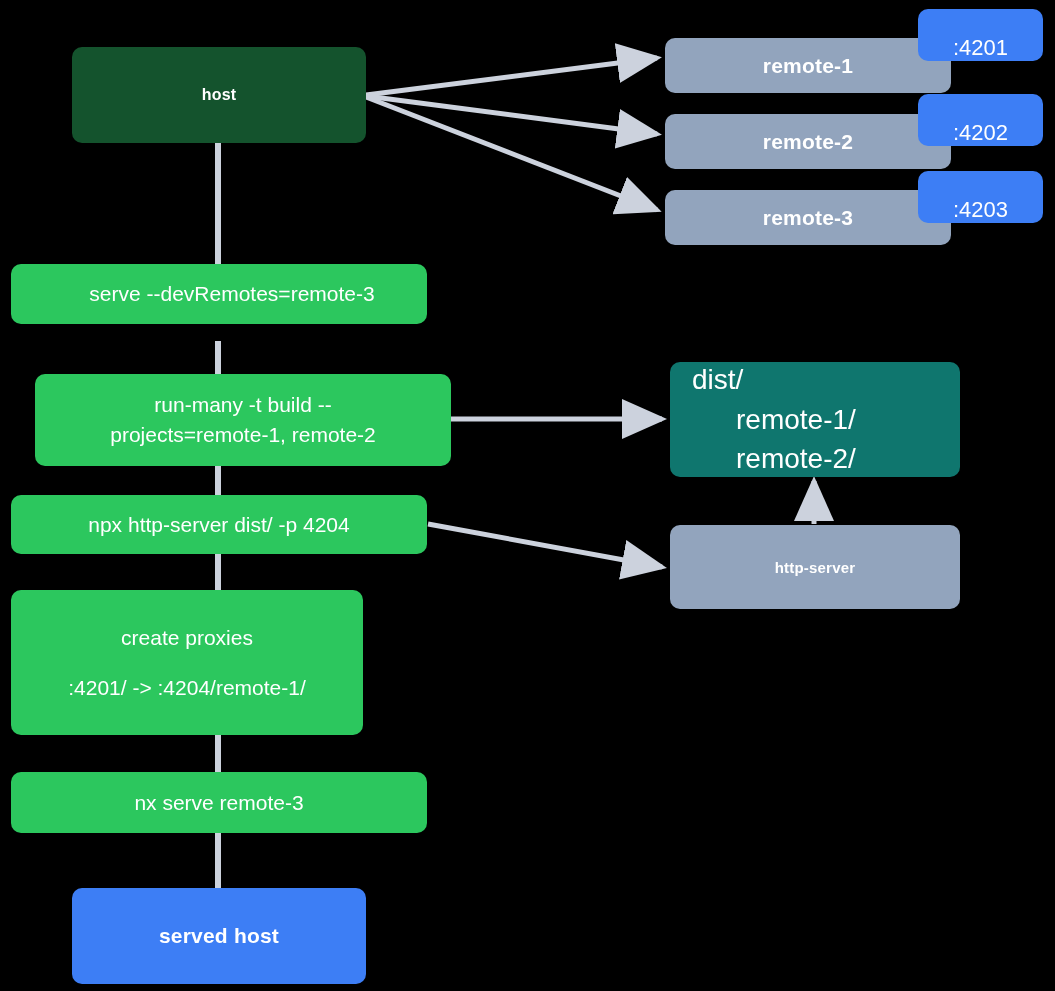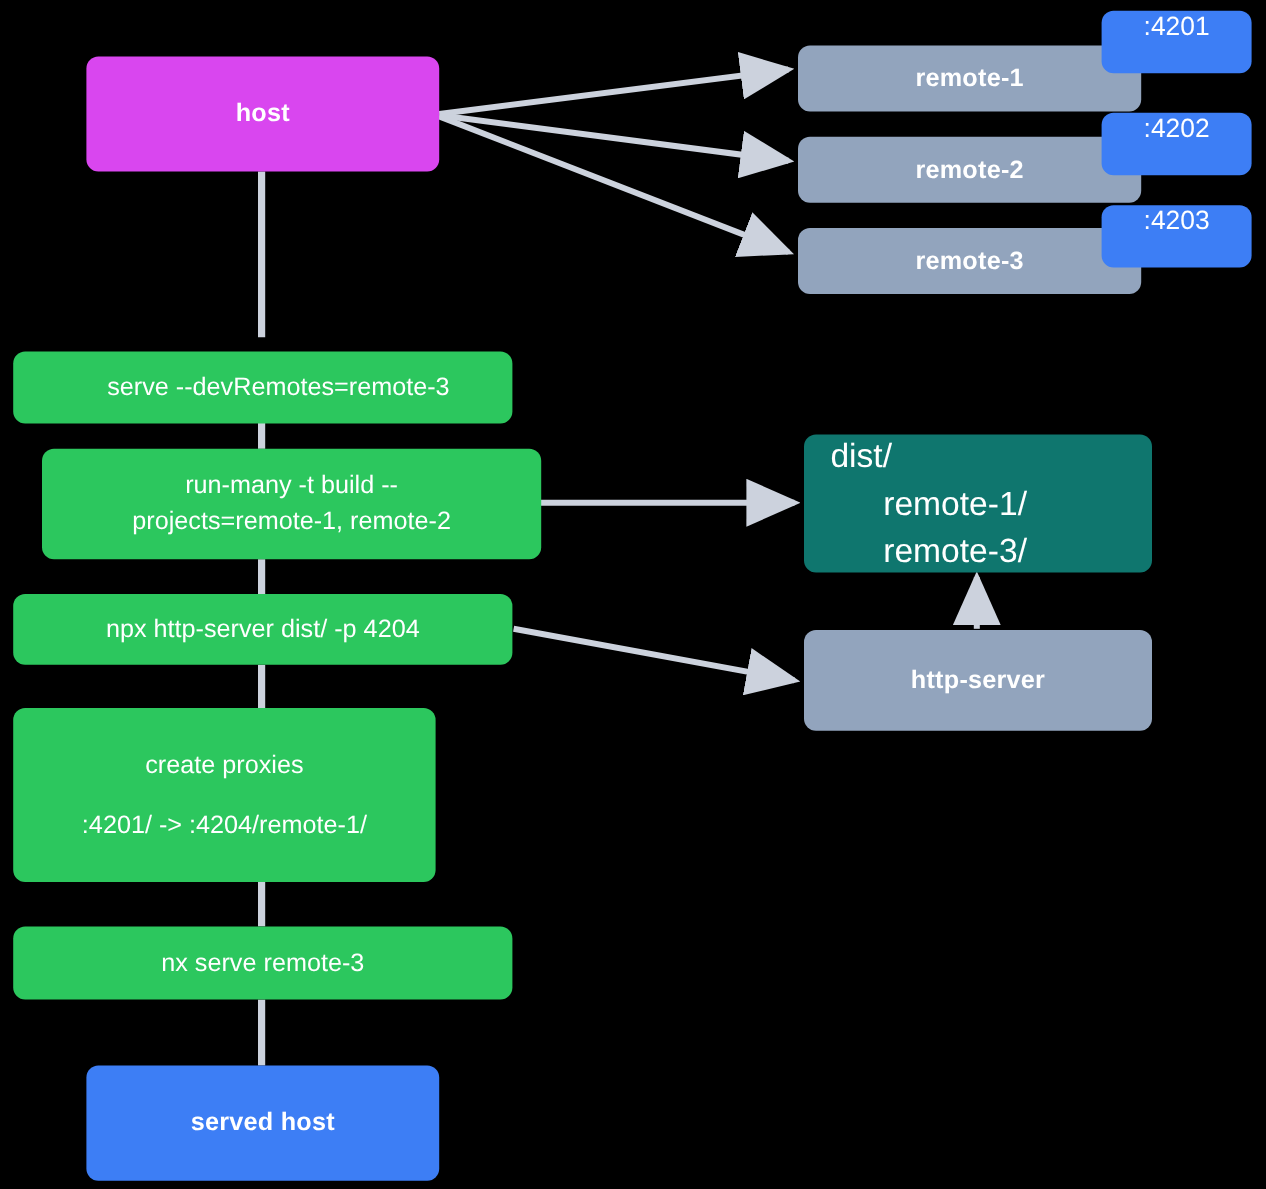--- a/index.html
+++ b/index.html
@@ -19,40 +19,40 @@
     display: flex;
     flex-direction: column;
     align-items: center;
     justify-content: center;
     text-align: center;
     border-radius: 10px;
     color: #ffffff;
     z-index: 5;
   }
   .node-host {
-    background: #d946ef;
-    font-size: 21px;
+    background: #14532d;
+    font-size: 16px;
     font-weight: bold;
     letter-spacing: 0.2px;
   }
   .node-served {
     background: #3d7ef5;
     font-size: 21px;
     font-weight: bold;
     letter-spacing: 0.2px;
   }
   .node-remote {
     background: #92a4bd;
     font-size: 21px;
     font-weight: bold;
     letter-spacing: 0.2px;
   }
   .node-service {
     background: #92a4bd;
-    font-size: 21px;
+    font-size: 15px;
     font-weight: bold;
     letter-spacing: 0.2px;
   }
   .node-cmd {
     background: #2cc75e;
     font-size: 21px;
     font-weight: normal;
     line-height: 1.42;
     padding: 6px 14px;
   }
@@ -62,21 +62,21 @@
     font-weight: normal;
     line-height: 1.42;
     align-items: flex-start;
     padding-left: 22px;
     text-align: left;
   }
   .dist-indent { padding-left: 44px; }
   .badge {
     position: absolute;
     display: flex;
-    align-items: flex-start;
+    align-items: flex-end;
     justify-content: center;
     background: #3d7ef5;
     color: #ffffff;
     border-radius: 10px;
     font-size: 22px;
     font-weight: normal;
     z-index: 9;
   }
   .cmd-line {
     display: block;
@@ -141,21 +141,21 @@
     <span>:4202</span>
   </div>
 
   <div class="node node-remote" style="left:665px; top:190px; width:286px; height:55px;">
     <span>remote-3</span>
   </div>
   <div class="badge" style="left:918px; top:171px; width:125px; height:52px;">
     <span>:4203</span>
   </div>
 
-  <div class="node node-cmd" style="left:11px; top:293px; width:416px; height:60px;padding-left:40px;">
+  <div class="node node-cmd" style="left:11px; top:264px; width:416px; height:60px;padding-left:40px;">
     <span class="cmd-line">serve --devRemotes=remote-3</span>
   </div>
 
   <div class="node node-cmd" style="left:11px; top:374px; width:416px; height:92px;margin-left:24px;">
     <span class="cmd-line">run-many -t build --</span>
     <span class="cmd-line">projects=remote-1, remote-2</span>
   </div>
 
   <div class="node node-cmd" style="left:11px; top:495px; width:416px; height:59px;">
     <span class="cmd-line">npx http-server dist/ -p 4204</span>
@@ -171,20 +171,20 @@
     <span class="cmd-line">nx serve remote-3</span>
   </div>
 
   <div class="node node-served" style="left:72px; top:888px; width:294px; height:96px;">
     <span>served host</span>
   </div>
 
   <div class="node node-dist" style="left:670px; top:362px; width:290px; height:115px;">
     <span class="cmd-line">dist/</span>
     <span class="cmd-line dist-indent">remote-1/</span>
-    <span class="cmd-line dist-indent">remote-3/</span>
+    <span class="cmd-line dist-indent">remote-2/</span>
   </div>
 
   <div class="node node-service" style="left:670px; top:525px; width:290px; height:84px;">
     <span>http-server</span>
   </div>
 
 </div>
 
 </body></html>

